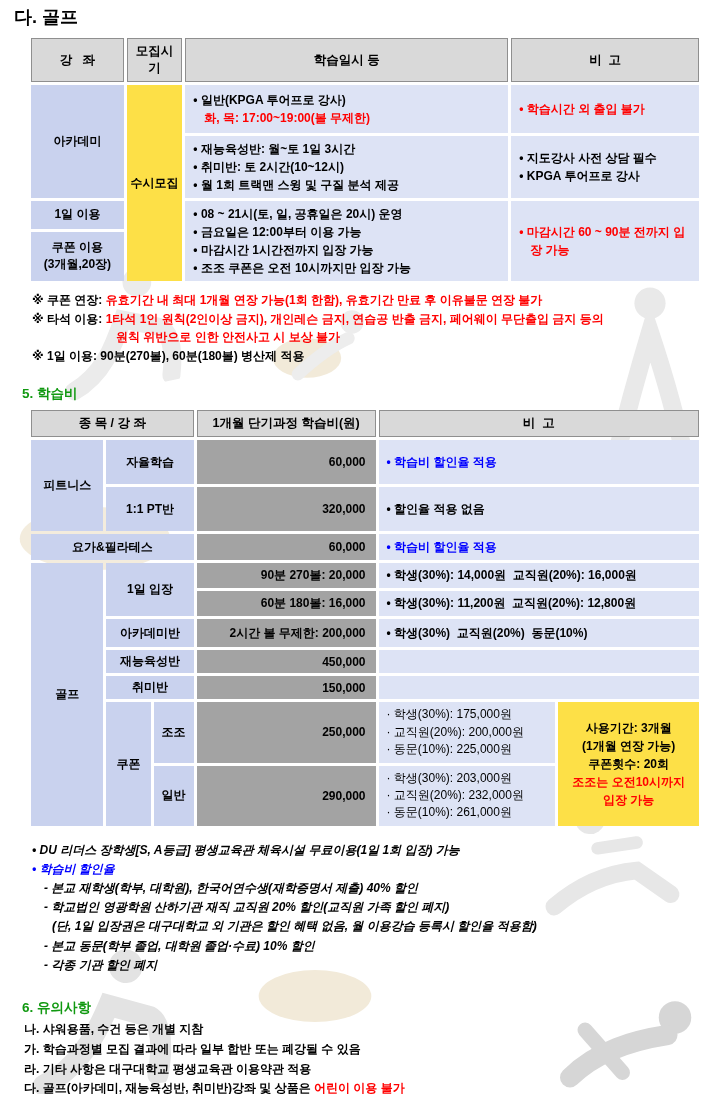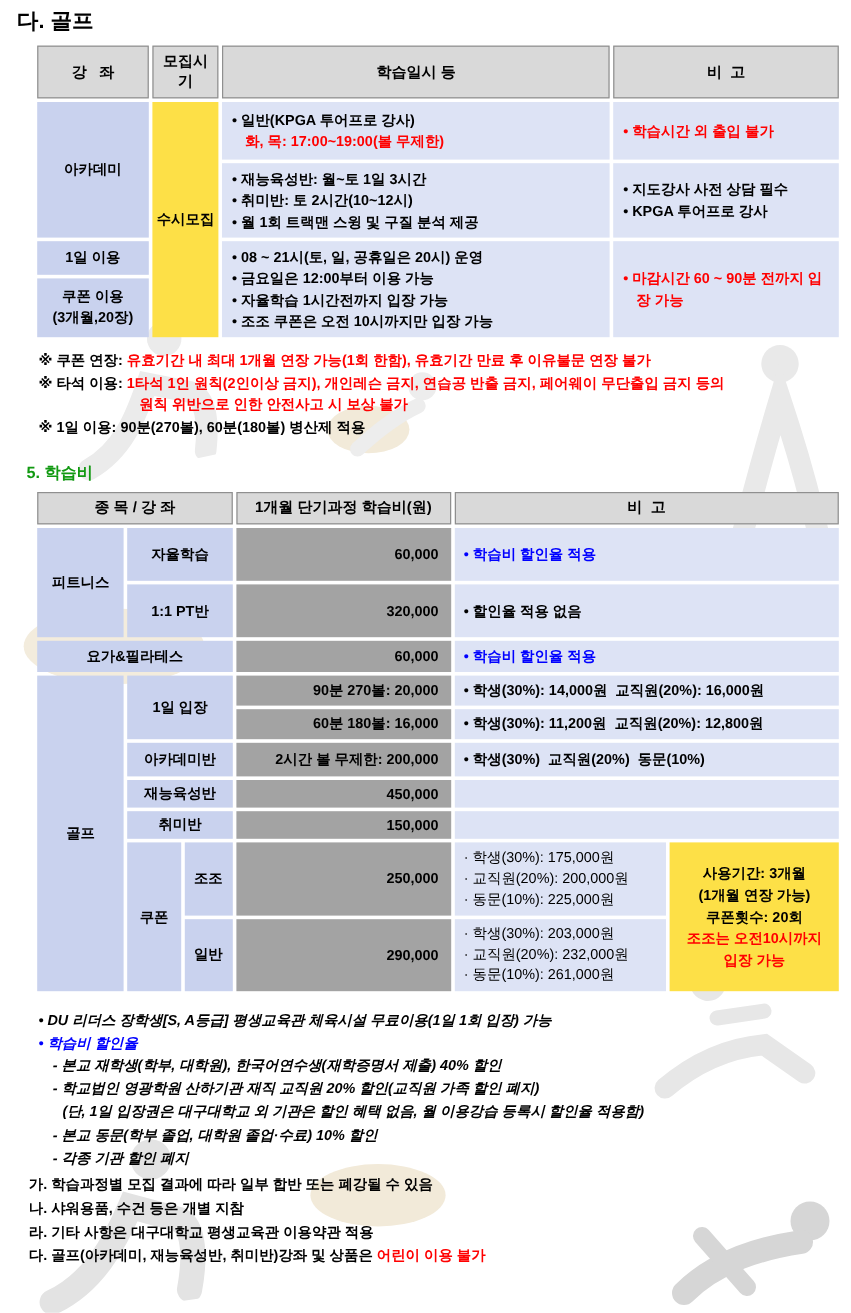--- a/index.html
+++ b/index.html
@@ -117,21 +117,21 @@
       <td class="cell">
         <div class="line b">• 지도강사 사전 상담 필수</div>
         <div class="line b">• KPGA 투어프로 강사</div>
       </td>
     </tr>
     <tr style="height:26px;">
       <td class="lbl"><span class="b">1일 이용</span></td>
       <td class="cell" rowspan="2">
         <div class="line b">• 08 ~ 21시(토, 일, 공휴일은 20시) 운영</div>
         <div class="line b">• 금요일은 12:00부터 이용 가능</div>
-        <div class="line b">• 자율학습 1시간전까지 입장 가능</div>
+        <div class="line b">• 마감시간 1시간전까지 입장 가능</div>
         <div class="line b">• 조조 쿠폰은 오전 10시까지만 입장 가능</div>
       </td>
       <td class="cell" rowspan="2">
         <div class="hang b red">• 마감시간 60 ~ 90분 전까지 입장 가능</div>
       </td>
     </tr>
     <tr style="height:46px;">
       <td class="lbl">
         <div class="b">쿠폰 이용</div>
         <div class="b">(3개월,20장)</div>
@@ -236,21 +236,22 @@
   <div class="fee-notes">
     <div><span class="b">• DU 리더스 장학생[S, A등급] 평생교육관 체육시설 무료이용(1일 1회 입장) 가능</span></div>
     <div><span class="b blue">• 학습비 할인율</span></div>
     <div class="dash"><span class="b">- 본교 재학생(학부, 대학원), 한국어연수생(재학증명서 제출) 40% 할인</span></div>
     <div class="dash"><span class="b">- 학교법인 영광학원 산하기관 재직 교직원 20% 할인(교직원 가족 할인 폐지)</span></div>
     <div class="paren"><span class="b">(단, 1일 입장권은 대구대학교 외 기관은 할인 혜택 없음, 월 이용강습 등록시 할인율 적용함)</span></div>
     <div class="dash"><span class="b">- 본교 동문(학부 졸업, 대학원 졸업·수료) 10% 할인</span></div>
     <div class="dash"><span class="b">- 각종 기관 할인 폐지</span></div>
   </div>
 
+  <div class="h-green" style="margin-top:24px;">6. 유의사항</div>
   <div class="sec6-items">
+    <div><span class="b">나. 샤워용품, 수건 등은 개별 지참</span></div>
     <div><span class="b">가. 학습과정별 모집 결과에 따라 일부 합반 또는 폐강될 수 있음</span></div>
-    <div><span class="b">나. 샤워용품, 수건 등은 개별 지참</span></div>
     <div><span class="b">라. 기타 사항은 대구대학교 평생교육관 이용약관 적용</span></div>
     <div><span class="b">다. 골프(아카데미, 재능육성반, 취미반)강좌 및 상품은 </span><span class="b red">어린이 이용 불가</span></div>
     <div></div>
   </div>
 
 </div>
 
 </body></html>

